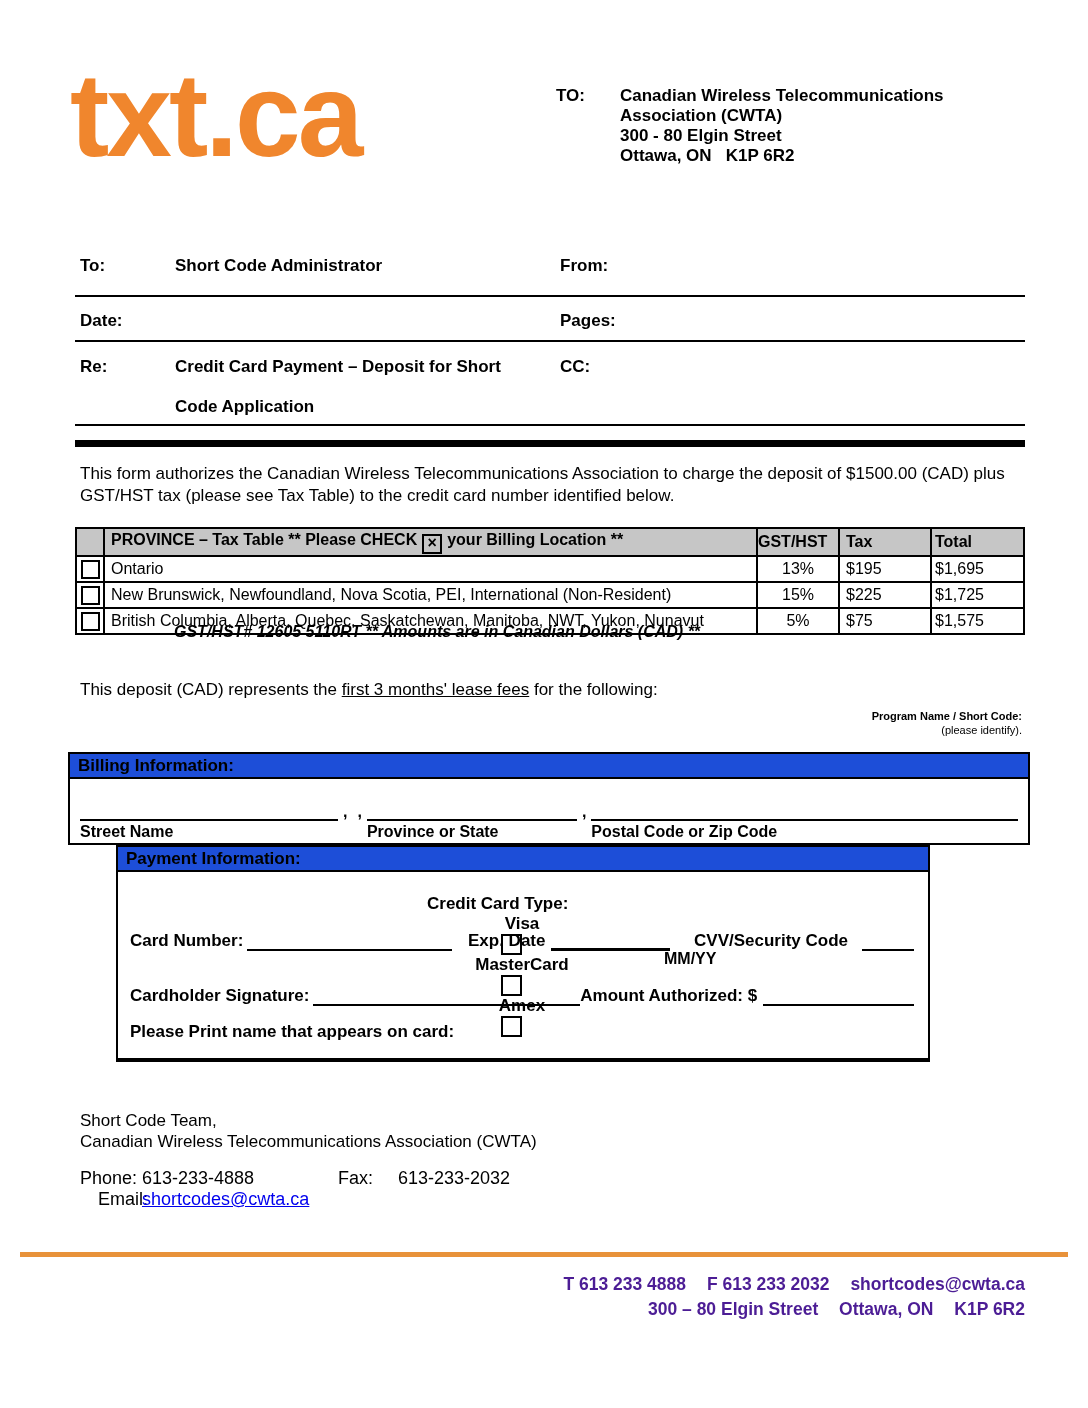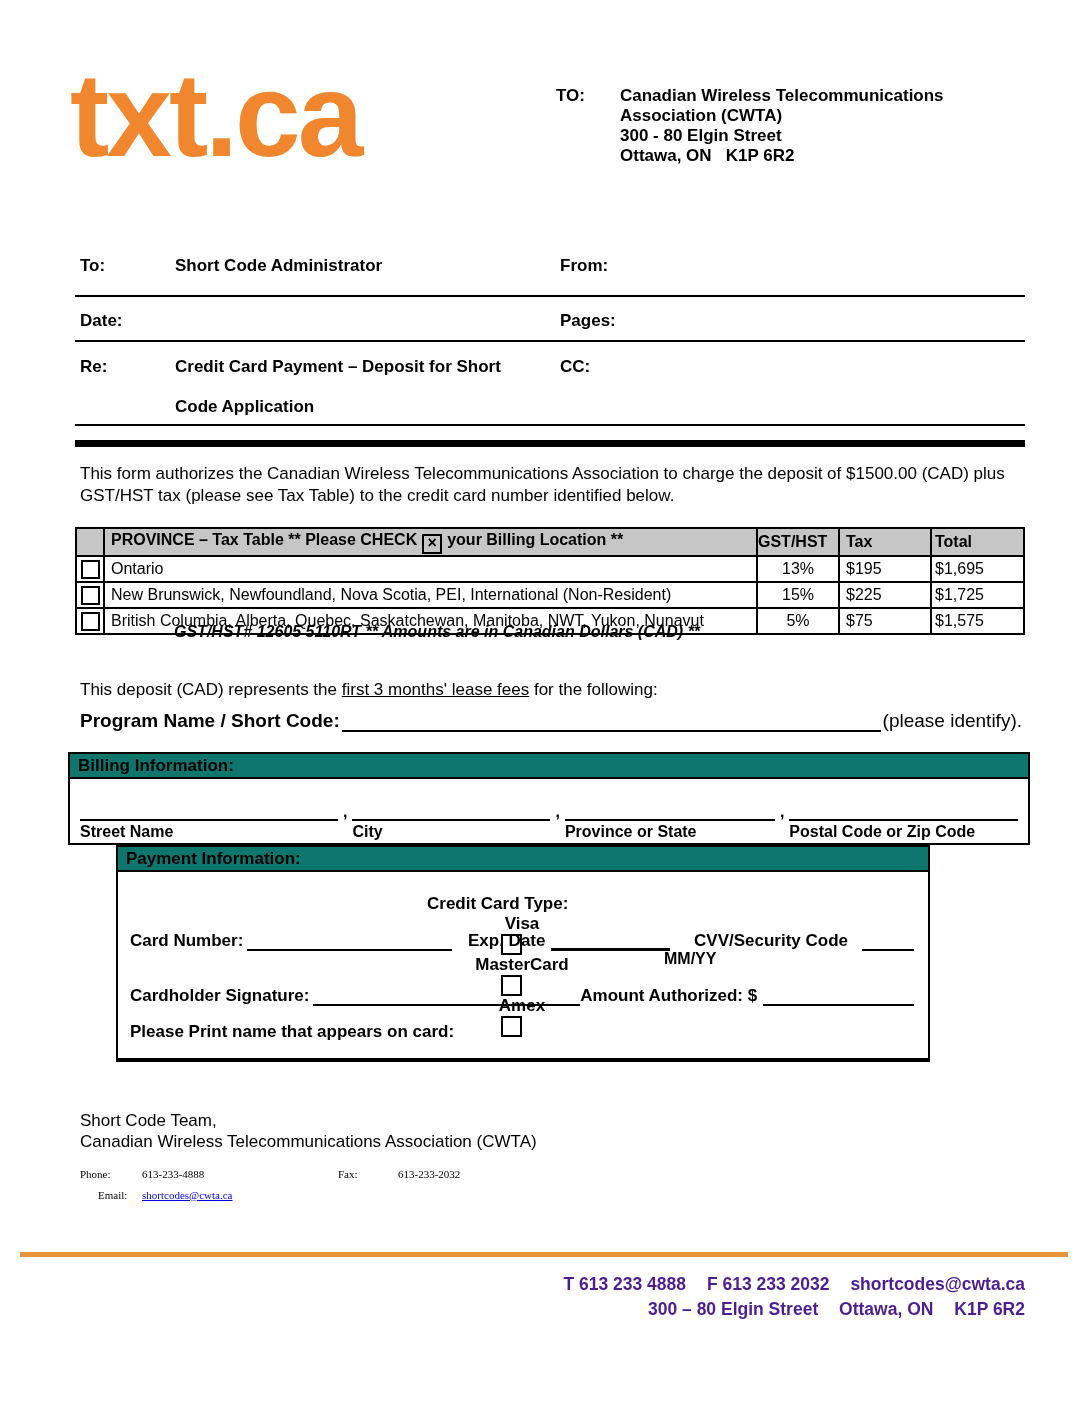--- a/index.html
+++ b/index.html
@@ -40,21 +40,21 @@
   td.taxc{width:84px;}
   td.tot{width:88px;padding-left:3px !important;}
 
   
   .fl{border-bottom:2px solid #000;display:inline-block;}
   .flexrow{display:flex;align-items:flex-end;}
   .flexrow .grow{flex:1;}
   .fl-h{height:18px;}
 
   
-  .sec-head{border:2px solid #000;background:#0f766e;font-weight:bold;font-size:17px;
+  .sec-head{border:2px solid #000;background:#1d4ed8;font-weight:bold;font-size:17px;
             padding:2px 8px;box-sizing:border-box;height:27px;}
   .sec-body{border:2px solid #000;border-top:none;position:relative;box-sizing:border-box;background:#fff;}
 
   .bfields{position:absolute;left:10px;right:10px;bottom:3px;display:flex;align-items:flex-end;}
   .bfield{display:flex;flex-direction:column;}
   .bfield .flabel{font-weight:bold;font-size:16px;padding-top:2px;height:17px;}
   .bfield .line{border-bottom:2px solid #000;height:15px;}
   .comma{font-weight:bold;font-size:16px;padding:0 5px;margin-bottom:19px;}
 
   .prow{position:absolute;left:12px;right:14px;display:flex;align-items:flex-end;font-size:17px;}
@@ -146,39 +146,35 @@
       <td class="tot">$1,575</td>
     </tr>
   </tbody>
     </table>
   <div class="abs b i" style="left:133px;top:623px;font-size:16px;">GST/HST# 12605 5110RT ** Amounts are in Canadian Dollars (CAD) **</div>
 
   <div class="abs body-text" style="left:80px;top:679px;">
     <span>This deposit (CAD) represents the </span><span style="text-decoration:underline;">first 3 months' lease fees</span><span> for the following:</span>
   </div>
 
-  <div class="abs flexrow" style="left:80px;top:710px;width:942px;font-size:19px;">
+  <div class="abs flexrow" style="left:80px;top:710px;width:942px;font-size:11px;flex-direction:column;">
     <span class="b" style="white-space:nowrap;">Program Name / Short Code:</span>
     <span class="fl fl-h grow" style="margin:0 2px;"></span>
     <span style="white-space:nowrap;">(please identify).</span>
   </div>
 
   <div class="abs" style="left:68px;top:752px;width:962px;">
     <div class="sec-head">Billing Information:</div>
     <div class="sec-body" style="height:66px;">
       <div class="bfields">
         <span class="bfield" style="width:258px;">
           <span class="line"></span>
           <span class="flabel">Street Name</span>
         </span>
         <span class="comma">,</span>
-        <span class="bfield" style="width:198px;">
-          <span class="line"></span>
-          <span class="flabel">City</span>
-        </span>
         <span class="comma">,</span>
         <span class="bfield" style="width:210px;">
           <span class="line"></span>
           <span class="flabel">Province or State</span>
         </span>
         <span class="comma">,</span>
         <span class="bfield" style="flex:1;">
           <span class="line"></span>
           <span class="flabel">Postal Code or Zip Code</span>
         </span>
@@ -222,21 +218,21 @@
         <span class="fl fl-h grow" style="margin-left:4px;"></span>
       </div>
     </div>
   </div>
 
   <div class="abs body-text" style="left:80px;top:1110px;line-height:21px;">
     <span style="display:block">Short Code Team,</span>
     <span style="display:block">Canadian Wireless Telecommunications Association (CWTA)</span>
   </div>
 
-  <div class="abs" style="left:80px;top:1168px;width:600px;height:46px;font-size:11px;font-family:Liberation Serif, serif;">
+  <div class="abs" style="left:80px;top:1168px;width:600px;height:46px;font-size:18px;">
     <span class="abs" style="left:0;top:0;">Phone:</span>
     <span class="abs" style="left:62px;top:0;">613-233-4888</span>
     <span class="abs" style="left:258px;top:0;">Fax:</span>
     <span class="abs" style="left:318px;top:0;">613-233-2032</span>
     <span class="abs" style="left:18px;top:21px;">Email:</span>
     <a href="#" class="abs link" style="left:62px;top:21px;">shortcodes@cwta.ca</a>
   </div>
 
   <div class="abs orange-rule"></div>
   <div class="abs footer">

